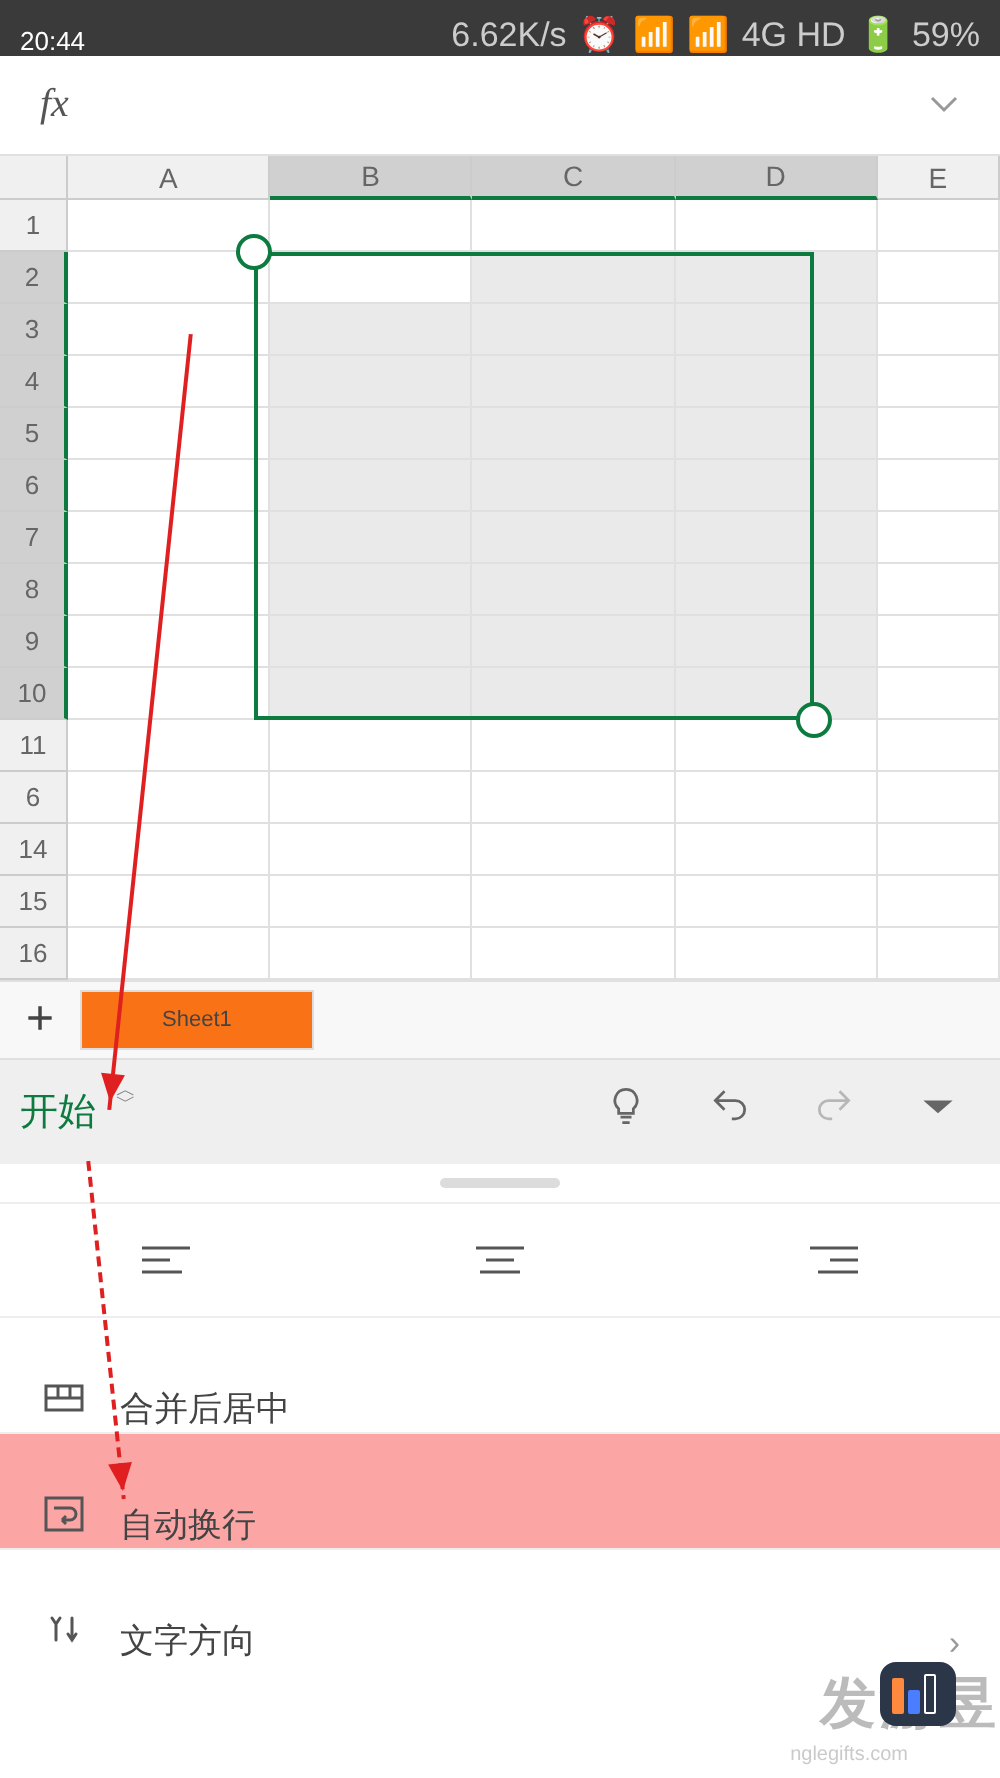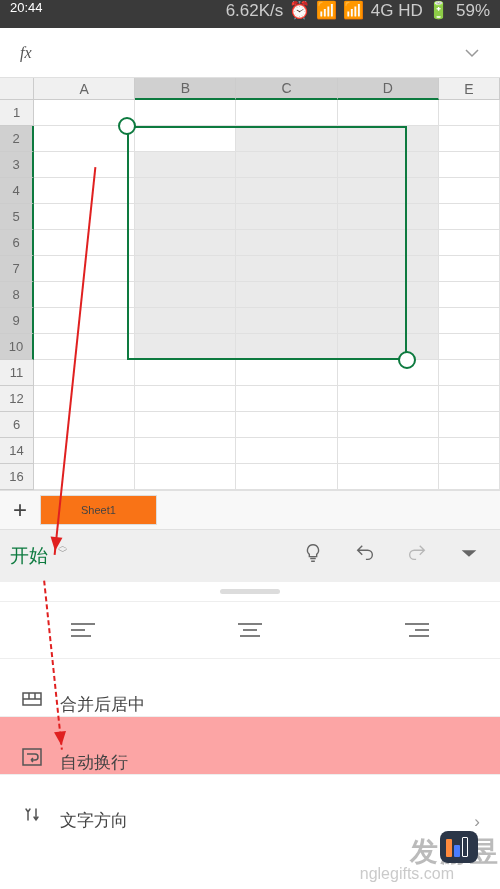--- a/index.html
+++ b/index.html
@@ -1,24 +1,24 @@
 <!DOCTYPE html>
 <html><head>
   <meta charset="utf-8">
   <style>
     * { margin: 0; padding: 0; box-sizing: border-box; font-family: -apple-system, sans-serif; }
     body { width: 500px; height: 889px; background: #fff; position: relative; overflow: hidden; }
     
-    .status-bar { height: 28px; background: #3a3a3a; color: #fff; display: flex; align-items: flex-start; padding: 0 10px; font-size: 13px; }
+    .status-bar { height: 28px; background: #3a3a3a; color: #fff; display: flex; align-items: flex-end; padding: 0 10px; font-size: 13px; }
     .status-time { color: #fff; }
     .status-right { margin-left: auto; display: flex; align-items: center; gap: 6px; }
     .status-right span { color: #ccc; font-size: 17px; }
     
     .formula-bar { height: 50px; display: flex; align-items: center; padding: 0 20px; border-bottom: 1px solid #e0e0e0; }
-    .fx-icon { font-style: italic; font-family: serif; font-size: 16px; color: #555; }
+    .fx-icon { font-style: italic; font-family: serif; font-size: 20px; color: #555; }
     .formula-dropdown { margin-left: auto; color: #888; }
     
     .grid-area { position: relative; }
     .grid-header { display: flex; height: 22px; }
     .corner-cell { width: 34px; background: #f0f0f0; border-right: 1px solid #ccc; border-bottom: 1px solid #ccc; }
     .col-header { flex: 1; background: #f0f0f0; border-right: 1px solid #ccc; border-bottom: 1px solid #ccc; display: flex; align-items: center; justify-content: center; font-size: 14px; color: #666; }
     .col-header.sel { background: #d0d0d0; border-bottom: 2px solid #0d7a3f; }
     .col-E { flex: 0.6; }
     
     .grid-row { display: flex; height: 26px; }
@@ -61,21 +61,21 @@
     .opt-icon svg { width: 24px; height: 24px; stroke: #555; fill: none; stroke-width: 1.5; }
     .opt-chevron { margin-left: auto; color: #999; }
     
     .watermark-logo { position: absolute; right: 22px; bottom: 26px; background: #2b3648; border-radius: 8px; padding: 6px 10px 6px 6px; display: flex; align-items: center; gap: 2px; }
     .logo-bars { display: flex; gap: 2px; align-items: flex-end; }
     .logo-bars span { width: 6px; border-radius: 1px; }
     .lb1 { height: 18px; background: #ff8a3d; }
     .lb2 { height: 12px; background: #4a7dff; }
     .lb3 { height: 20px; background: #2b3648; border: 1px solid #fff; }
     .watermark-text { position: absolute; right: 0; bottom: 18px; font-size: 28px; font-weight: bold; color: rgba(120,120,120,0.5); letter-spacing: 2px; }
-    .watermark-domain { position: absolute; right: 46px; bottom: 6px; font-size: 16px; color: rgba(150,150,150,0.5); }
+    .watermark-domain { position: absolute; right: 46px; bottom: 6px; font-size: 10px; color: rgba(150,150,150,0.5); }
   </style>
 </head>
 <body>
 
 <div class="status-bar">
   <span class="status-time">20:44</span>
   <div class="status-right">
     <span>6.62K/s</span>
     <span>⏰</span>
     <span>📶</span>
@@ -186,37 +186,37 @@
     </div>
   <div class="grid-row">
       <div class="row-header">11</div>
       <div class="cell"></div>
       <div class="cell"></div>
       <div class="cell"></div>
       <div class="cell"></div>
       <div class="cell cell-E"></div>
     </div>
   <div class="grid-row">
-      <div class="row-header">12</div>
-      <div class="cell"></div>
-      <div class="cell"></div>
-      <div class="cell"></div>
-      <div class="cell"></div>
-      <div class="cell cell-E"></div>
-    </div>
-  <div class="grid-row">
       <div class="row-header">6</div>
       <div class="cell"></div>
       <div class="cell"></div>
       <div class="cell"></div>
       <div class="cell"></div>
       <div class="cell cell-E"></div>
     </div>
   <div class="grid-row">
       <div class="row-header">14</div>
+      <div class="cell"></div>
+      <div class="cell"></div>
+      <div class="cell"></div>
+      <div class="cell"></div>
+      <div class="cell cell-E"></div>
+    </div>
+  <div class="grid-row">
+      <div class="row-header">15</div>
       <div class="cell"></div>
       <div class="cell"></div>
       <div class="cell"></div>
       <div class="cell"></div>
       <div class="cell cell-E"></div>
     </div>
   <div class="grid-row">
       <div class="row-header">16</div>
       <div class="cell"></div>
       <div class="cell"></div>

